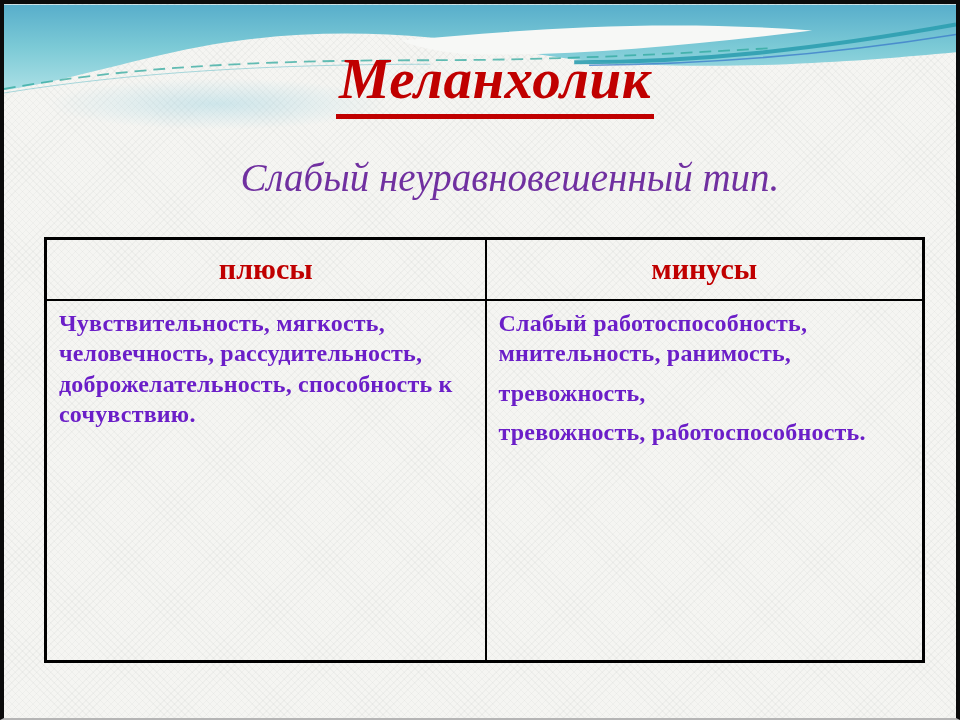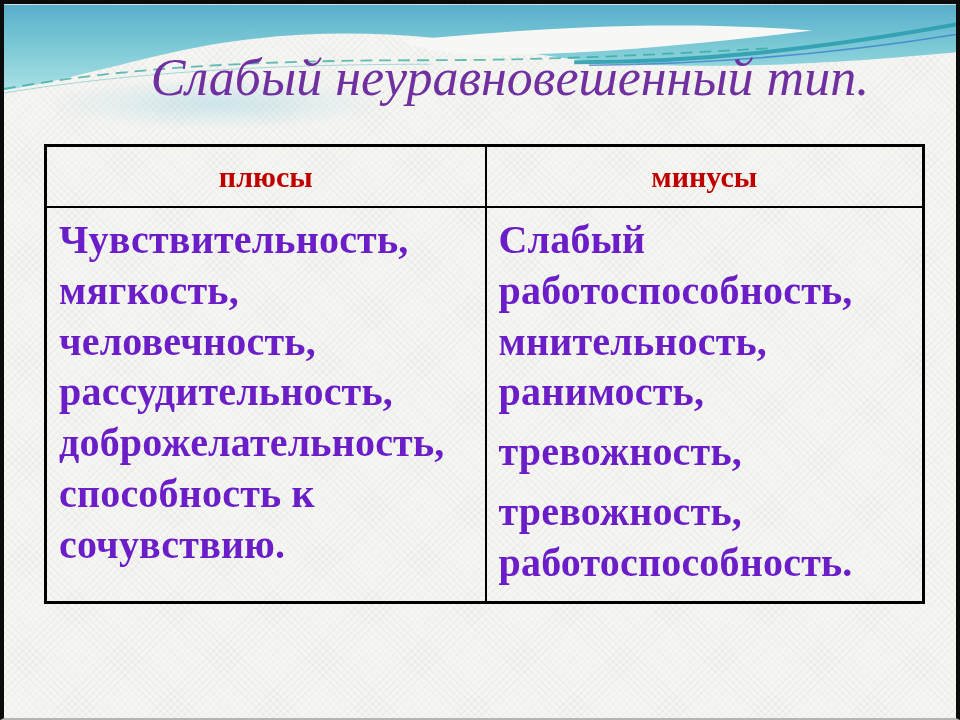--- a/index.html
+++ b/index.html
@@ -36,21 +36,21 @@
   }
   .title .underlined{
     display:inline-block;
     padding:0 3px 3px 3px;
     border-bottom:5px solid var(--title, #C00000);
   }
   .subtitle{
     margin:36px 0 0 0;
     padding-left:30px;
     text-align:center;
-    font-size:52px;
+    font-size:39px;
     font-style:italic;
     font-weight:normal;
     color:var(--subtitle, #7030A0);
   }
   table.traits{
     margin:37px 0 0 40px;
     width:878px;
     table-layout:fixed;
     border-collapse:collapse;
   }
@@ -67,21 +67,21 @@
     vertical-align:middle;
     text-align:center;
     font-size:30px;
     font-weight:bold;
     color:var(--header-text, #C00000);
     padding:2px 8px;
   }
   table.traits td{
     height:340px;
     padding:7px 12px 12px 12px;
-    font-size:40px;
+    font-size:24px;
     font-weight:bold;
     line-height:1.27;
     color:var(--cell-text, #6B1EC8);
     letter-spacing:0.2px;
   }
   table.traits td p{margin:0 0 9px 0;}
   table.traits td p:last-child{margin-bottom:0;}
 </style>
 </head>
 <body>
@@ -118,20 +118,21 @@
     <path d="M590,61 C710,60 835,50 960,30" fill="none" stroke="#3F7ECB" stroke-width="1.6" opacity="0.8"></path>
 
     <path d="M0,85 C120,63 260,56 420,56 C560,56 660,50 770,44" fill="none" stroke="#2FA89E" stroke-width="1.8" stroke-dasharray="12 7" opacity="0.75"></path>
     <path d="M0,89 C130,68 270,60 430,60" fill="none" stroke="#57B8C4" stroke-width="1" opacity="0.5"></path>
 
     <ellipse cx="215" cy="100" rx="170" ry="26" fill="url(#haze)"></ellipse>
   </svg>
 
   <div class="content">
     <div class="title-wrap">
+      <h1 class="title"><span class="underlined">Меланхолик</span></h1>
       <p class="subtitle">Слабый неуравновешенный тип.</p>
     </div>
 
     <table class="traits">
       <colgroup>
           <col class="c1">
           <col class="c2">
         </colgroup>
       <thead>
         <tr>

